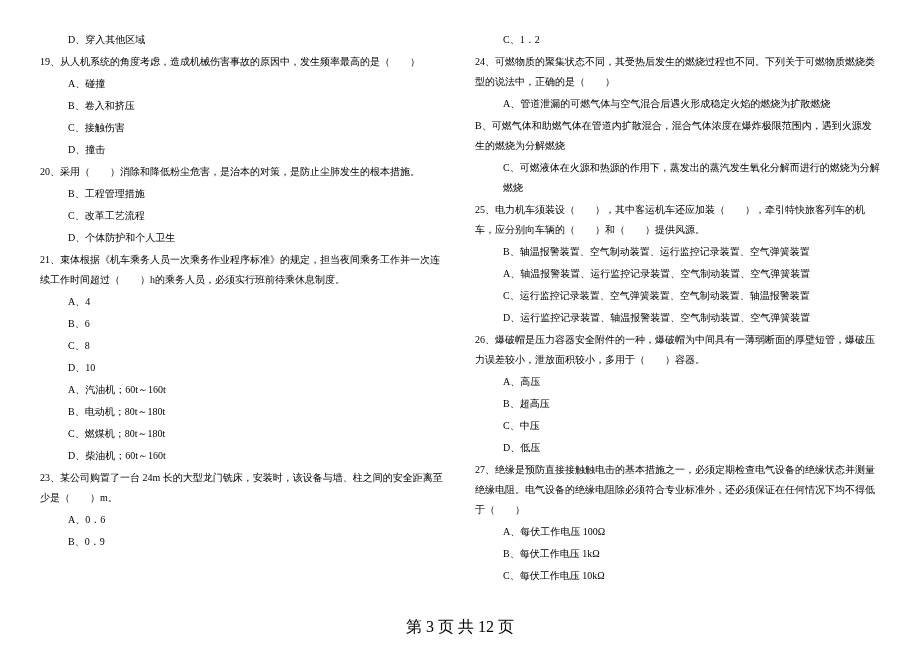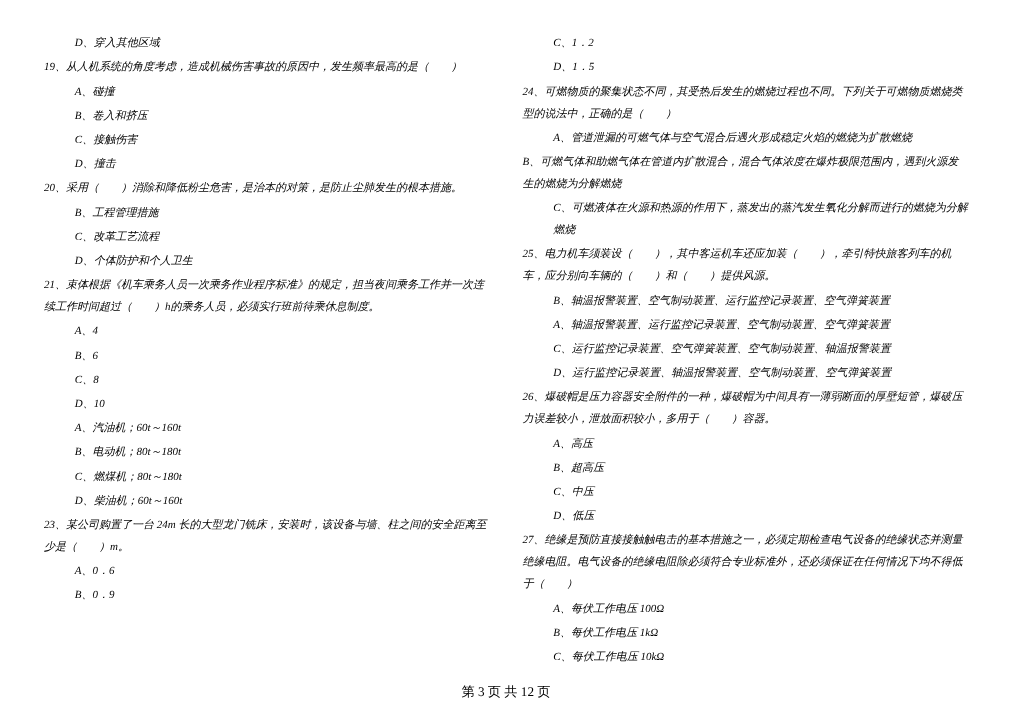--- a/index.html
+++ b/index.html
@@ -10,42 +10,41 @@
       font-family: "SimSun", "宋体", serif;
       font-size: 10px;
       color: #000;
       padding: 30px 40px 20px 40px;
       position: relative;
     }
     .columns {
       display: flex;
       gap: 30px;
       height: 590px;
-      font-style: italic;
     }
     .col {
       flex: 1;
       line-height: 2.0;
     }
     .item {
       margin-bottom: 2px;
     }
     .opt {
       padding-left: 28px;
     }
     .q {
       padding-left: 0;
     }
     .footer {
       position: absolute;
       bottom: 12px;
       width: 100%;
       left: 0;
       text-align: center;
-      font-size: 12px;
+      font-size: 16px;
     }
   </style>
 </head>
 <body>
 
 <div class="columns">
   <div class="col">
     <div class="item opt">D、穿入其他区域</div>
     <div class="item q">19、从人机系统的角度考虑，造成机械伤害事故的原因中，发生频率最高的是（　　）</div>
     <div class="item opt">A、碰撞</div>
@@ -65,21 +64,20 @@
     <div class="item opt">B、电动机；80t～180t</div>
     <div class="item opt">C、燃煤机；80t～180t</div>
     <div class="item opt">D、柴油机；60t～160t</div>
     <div class="item q">23、某公司购置了一台 24m 长的大型龙门铣床，安装时，该设备与墙、柱之间的安全距离至少是（　　）m。</div>
     <div class="item opt">A、0．6</div>
     <div class="item opt">B、0．9</div>
   </div>
 
   <div class="col">
     <div class="item opt">C、1．2</div>
-    <div class="item opt">D、1．5</div>
     <div class="item q">24、可燃物质的聚集状态不同，其受热后发生的燃烧过程也不同。下列关于可燃物质燃烧类型的说法中，正确的是（　　）</div>
     <div class="item opt">A、管道泄漏的可燃气体与空气混合后遇火形成稳定火焰的燃烧为扩散燃烧</div>
     <div class="item q">B、可燃气体和助燃气体在管道内扩散混合，混合气体浓度在爆炸极限范围内，遇到火源发生的燃烧为分解燃烧</div>
     <div class="item opt">C、可燃液体在火源和热源的作用下，蒸发出的蒸汽发生氧化分解而进行的燃烧为分解燃烧</div>
     <div class="item q">25、电力机车须装设（　　），其中客运机车还应加装（　　），牵引特快旅客列车的机车，应分别向车辆的（　　）和（　　）提供风源。</div>
     <div class="item opt">B、轴温报警装置、空气制动装置、运行监控记录装置、空气弹簧装置</div>
     <div class="item opt">A、轴温报警装置、运行监控记录装置、空气制动装置、空气弹簧装置</div>
     <div class="item opt">C、运行监控记录装置、空气弹簧装置、空气制动装置、轴温报警装置</div>
     <div class="item opt">D、运行监控记录装置、轴温报警装置、空气制动装置、空气弹簧装置</div>
     <div class="item q">26、爆破帽是压力容器安全附件的一种，爆破帽为中间具有一薄弱断面的厚壁短管，爆破压力误差较小，泄放面积较小，多用于（　　）容器。</div>

